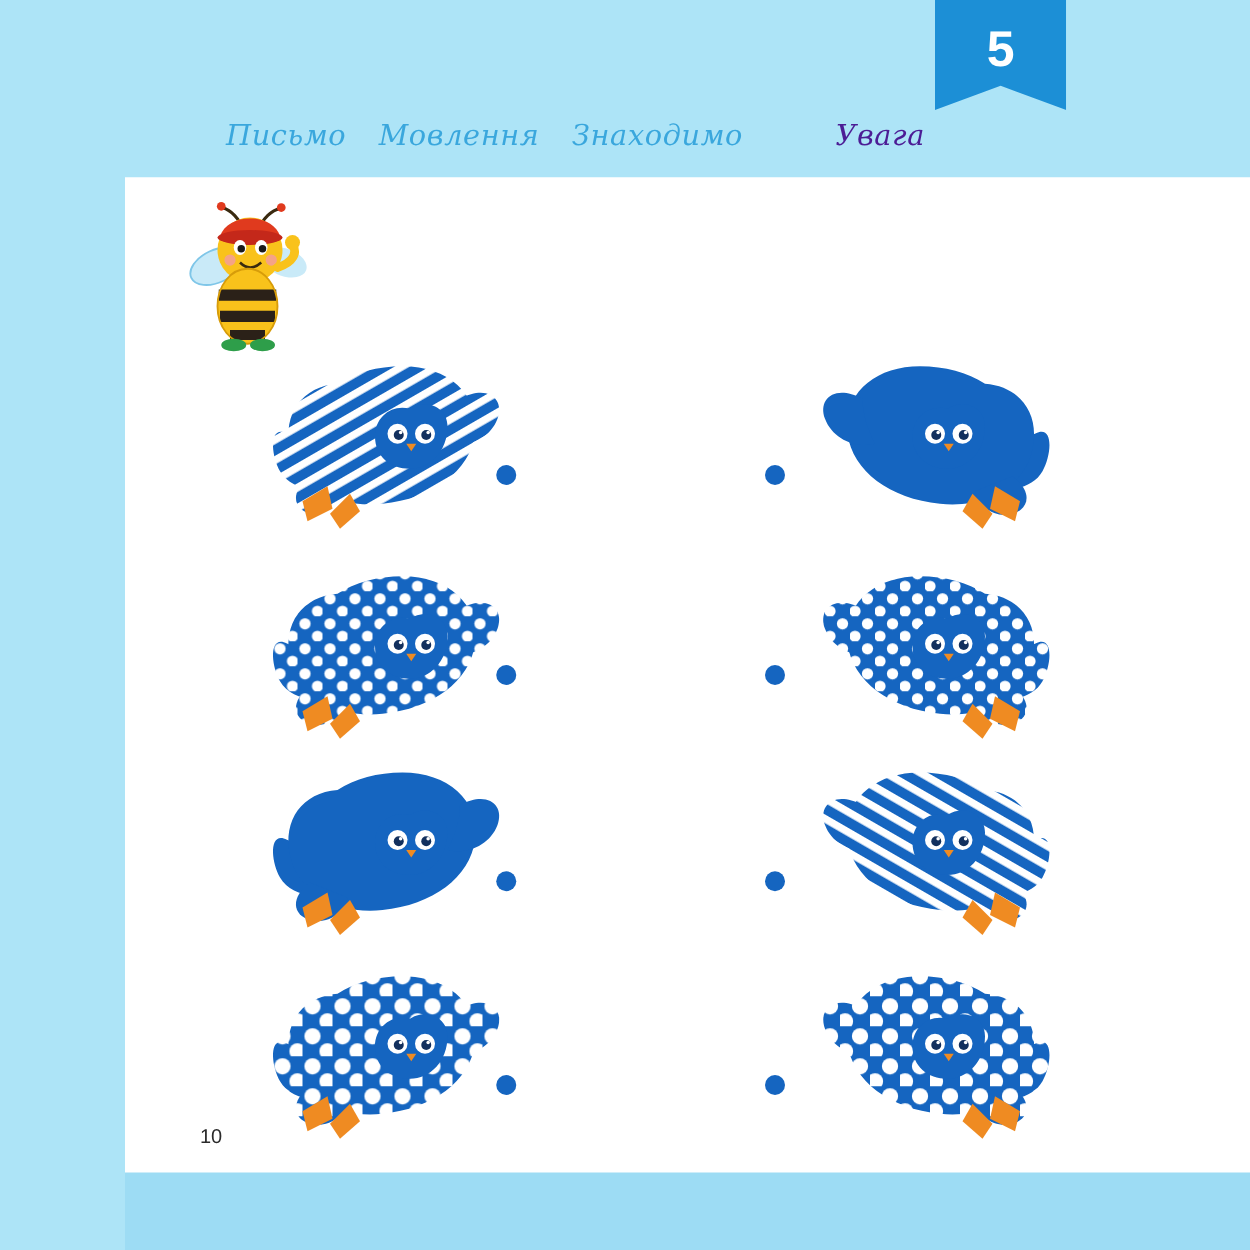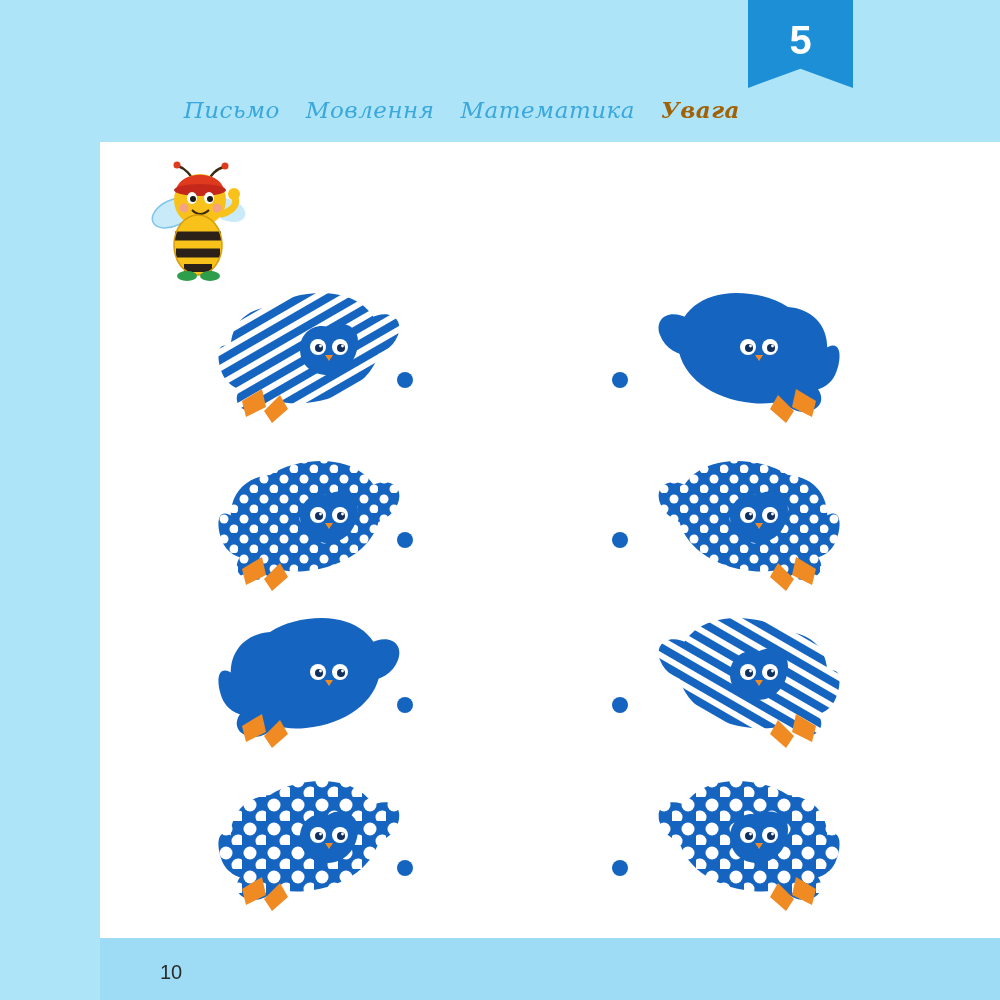--- a/index.html
+++ b/index.html
@@ -48,22 +48,22 @@
   
   .footer-band {
     position: absolute;
     left: 100px; top: 938px;
     width: 900px; height: 62px;
     background: #9ddcf4;
   }
   .footer-page-num {
     position: absolute;
     left: 160px;
-    top: 961px;
-    font-size: 20px;
+    top: 901px;
+    font-size: 16px;
     color: #2b2b2b;
     font-family: "Liberation Sans", sans-serif;
   }
 
   
   .ribbon {
     position: absolute;
     left: 748px;
     top: 0;
     width: 105px;
@@ -100,22 +100,23 @@
   }
   .nav-item {
     font-family: "DejaVu Serif", serif;
     font-style: italic;
     font-size: 23px;
     color: #3aa7dd;
     white-space: nowrap;
     letter-spacing: 0.5px;
   }
   .nav-item.active {
-    color: #a16207;
-    font-weight: bold;
+    color: #4c1d95;
+    font-weight: normal;
+    margin-left: 48px;
   }
 
   
   .header-rule {
     position: absolute;
     left: 100px;
     top: 142px;
     width: 900px;
     height: 3px;
     background: #ffffff;
@@ -185,21 +186,21 @@
   <div class="header-rule"></div>
   <div class="footer-band"></div>
   <div class="left-band-bottom"></div>
 
   <div class="ribbon"></div>
   <div class="ribbon-number">5</div>
 
   <div class="nav">
     <span class="nav-item">Письмо</span>
     <span class="nav-item">Мовлення</span>
-    <span class="nav-item">Математика</span>
+    <span class="nav-item">Знаходимо</span>
     <span class="nav-item active">Увага</span>
   </div>
 
   <div class="bee">
     <svg viewBox="0 0 112 125" width="112" height="125">
 
       <path d="M55 28 C52 16 44 10 38 8" stroke="#3a2a10" stroke-width="2.5" fill="none"></path>
       <path d="M66 28 C70 16 78 10 84 9" stroke="#3a2a10" stroke-width="2.5" fill="none"></path>
       <circle cx="37" cy="7" r="3.5" fill="#e03a1e"></circle>
       <circle cx="85" cy="8" r="3.5" fill="#e03a1e"></circle>

